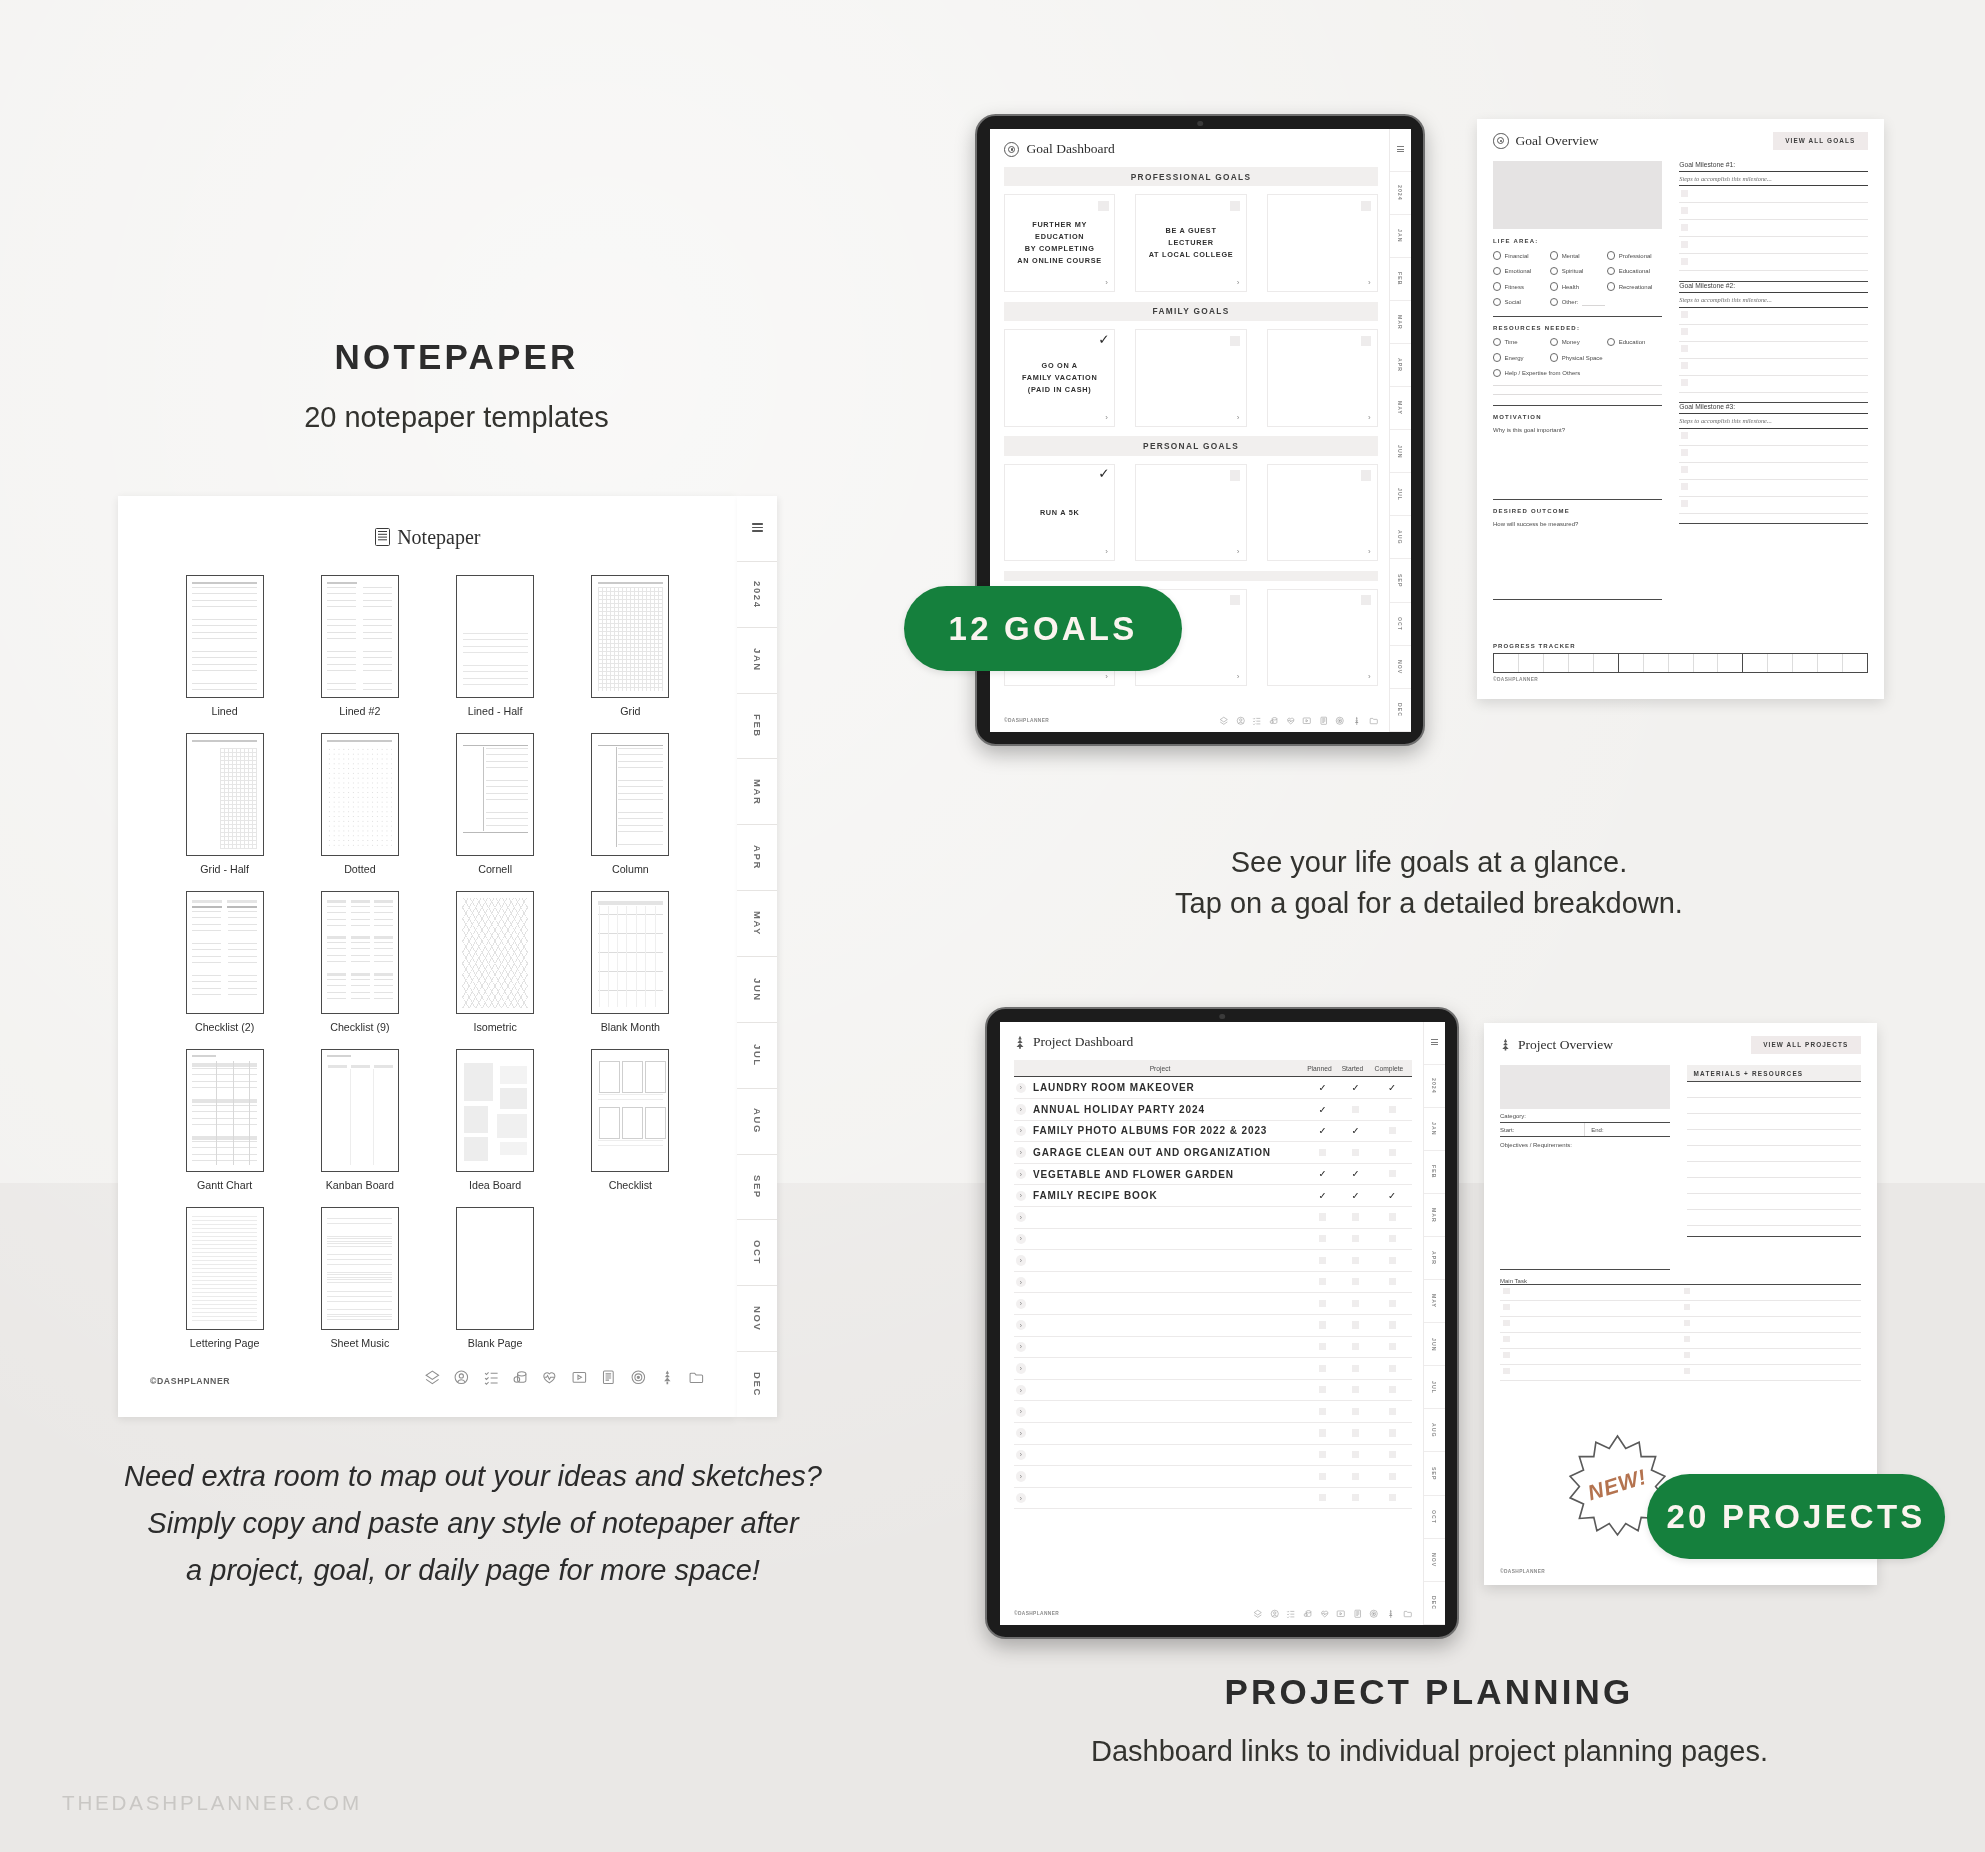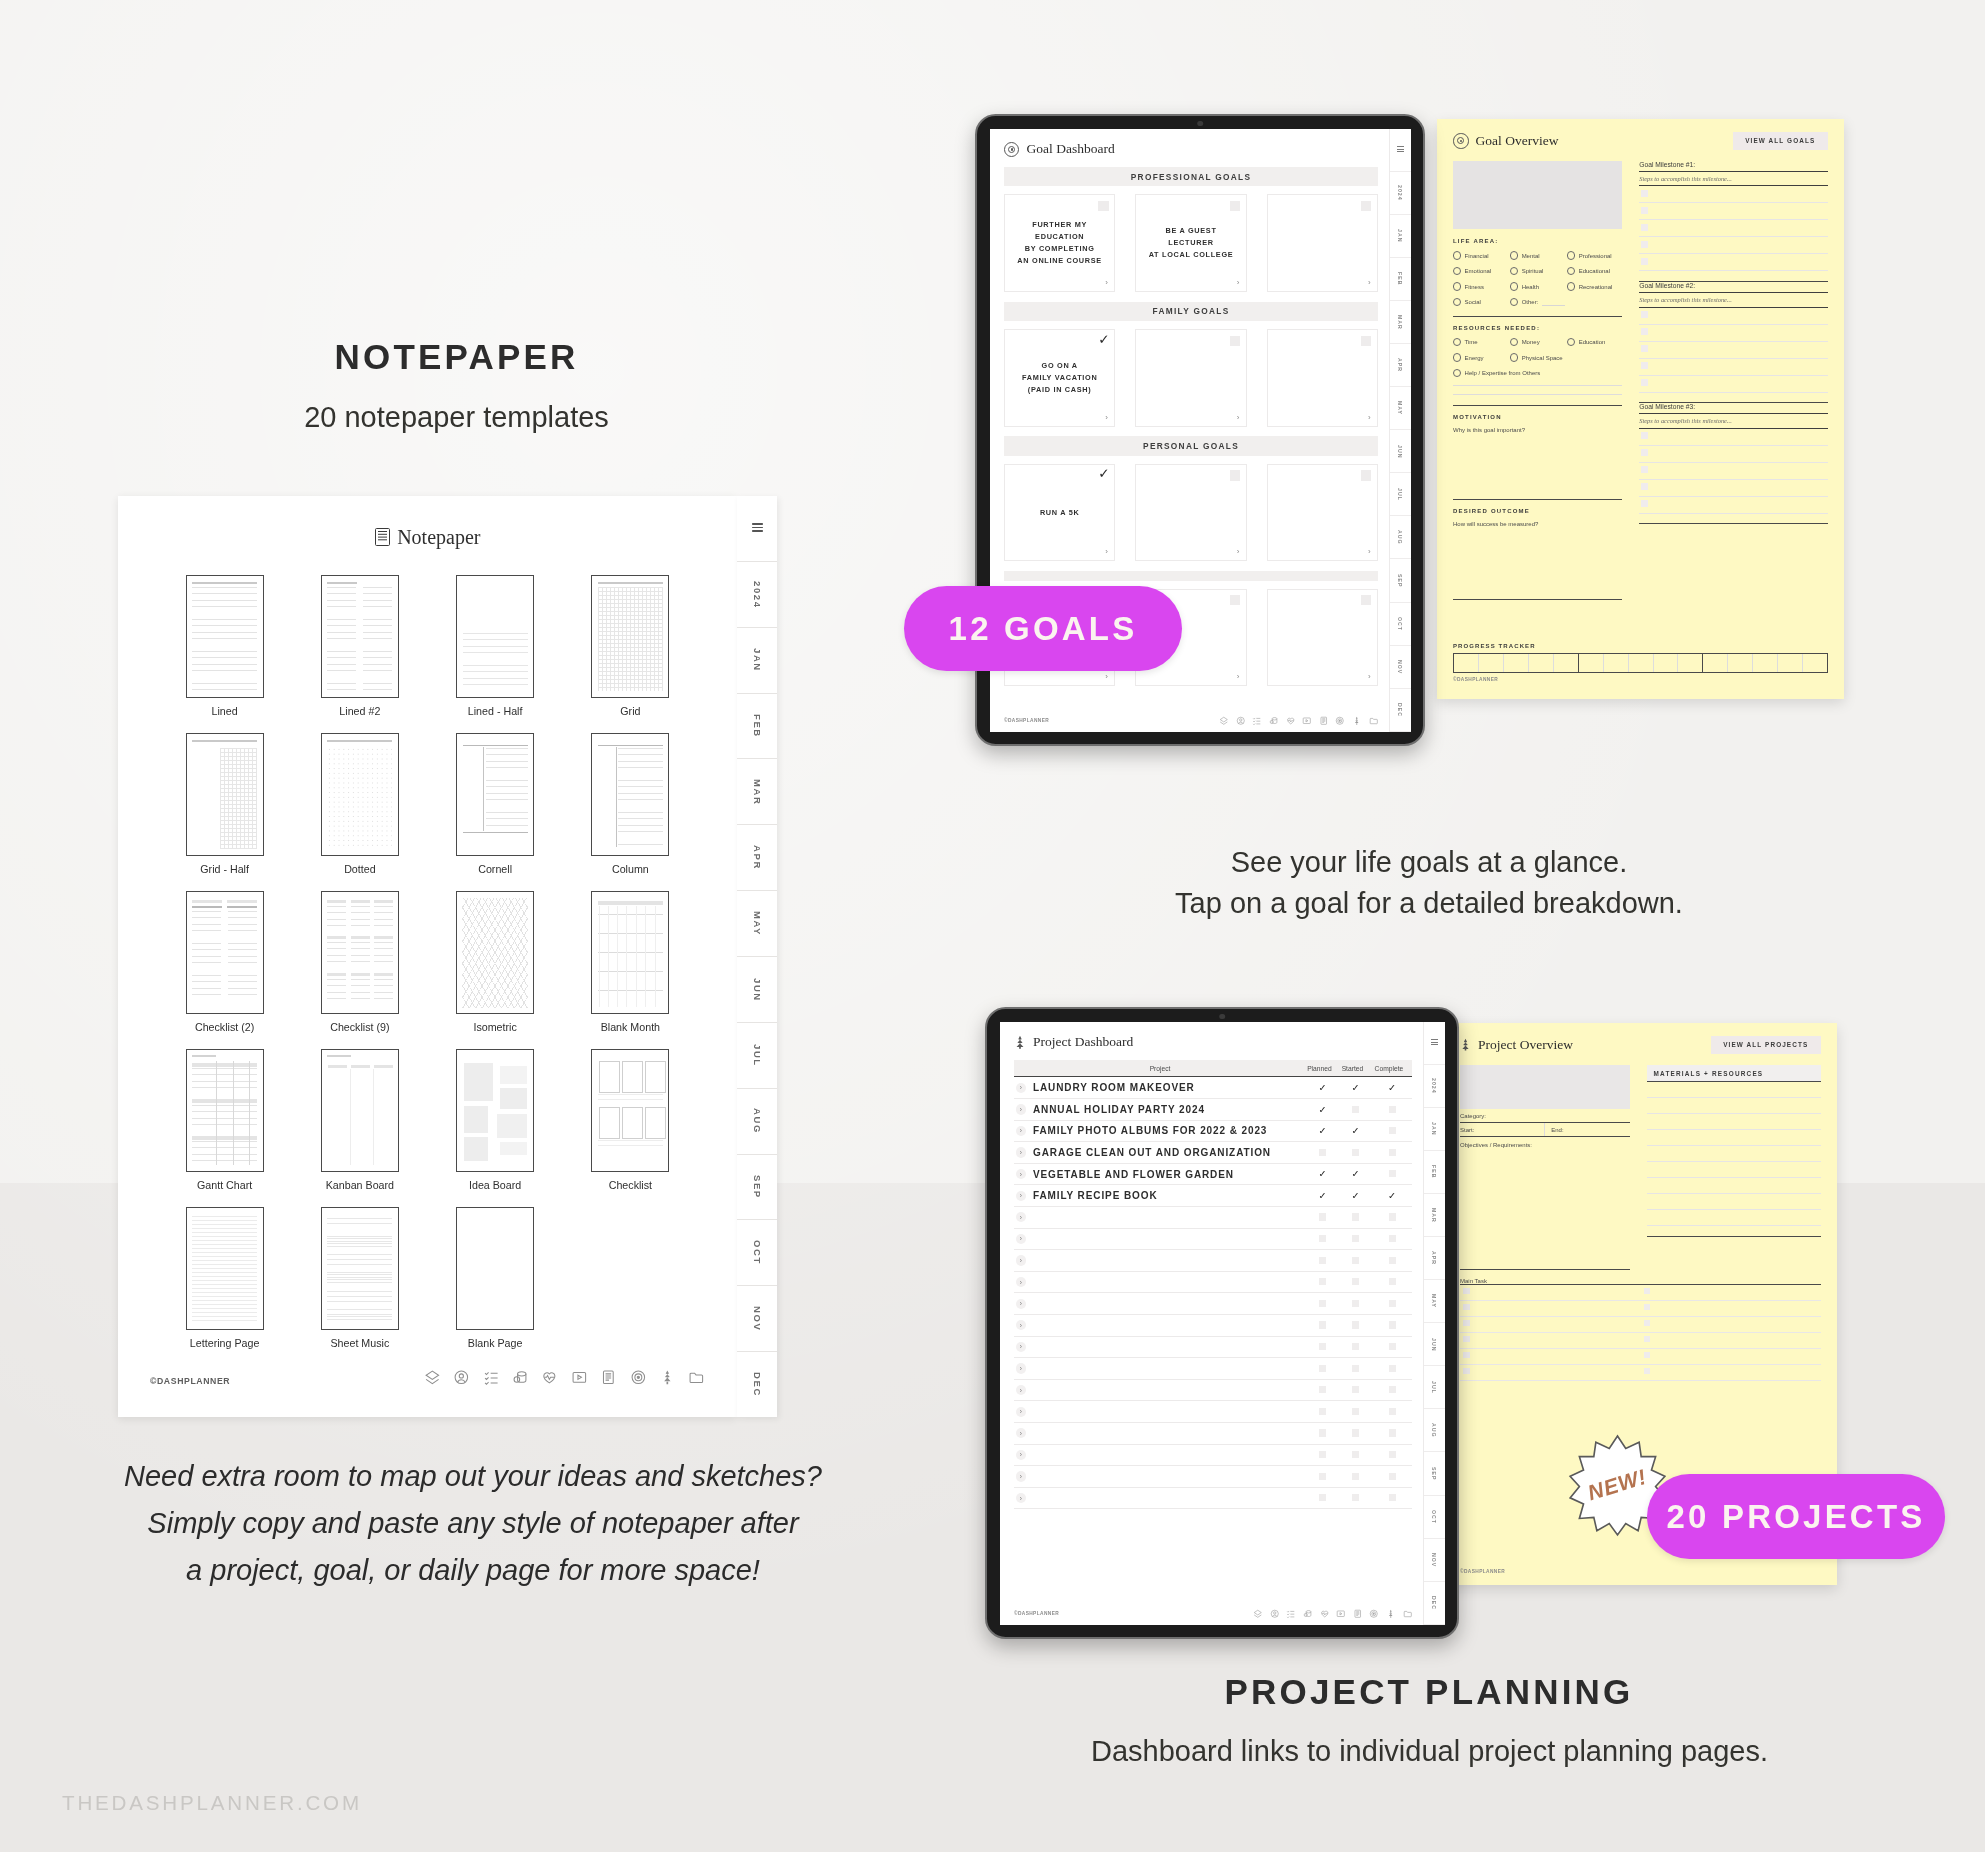--- a/index.html
+++ b/index.html
@@ -118,21 +118,21 @@
   .sicon{width:16.7px;height:16.7px;color:#8e8e8e;}
   .sicon svg{width:100%;height:100%;display:block;}
   .tablet{
     position:absolute;background:#1c1c1c;border-radius:20.6px;padding:12.7px;
     box-shadow:0 8px 20.6px rgba(0,0,0,.28);
     border:2.4px solid #6f6f6f;
   }
   .tablet-screen{background:#fff;width:100%;height:100%;overflow:hidden;position:relative;display:flex;}
   .t-cam{position:absolute;top:4.8px;left:50%;transform:translateX(-50%);width:5.6px;height:5.6px;border-radius:50%;background:#3a3a3a;}
   .side-page{
-    position:absolute;background:#fef9c3;box-shadow:0 4.8px 12.7px rgba(0,0,0,.13);overflow:hidden;
+    position:absolute;background:#ffffff;box-shadow:0 4.8px 12.7px rgba(0,0,0,.13);overflow:hidden;margin-left:40px;
   }
 
   .page-inner{flex:1;position:relative;padding:12.7px 11px 0 14.3px;}
   .page-railing{width:20.6px;background:#fff;border-left:0.8px solid #eceaea;display:flex;flex-direction:column;}
   .rail-tab{flex:1;border-bottom:0.8px solid #eeecec;display:flex;align-items:center;justify-content:center;}
   .rail-tab span{writing-mode:vertical-rl;font-size:5.2px;letter-spacing:1px;color:#8a8a8a;font-weight:600;}
   .rail-icon{width:7.1px;}
   .rail-icon i{display:block;height:1.1px;background:#7b7b7b;margin-bottom:1.3px;}
 
   .pg-head{display:flex;align-items:center;gap:7.1px;margin-bottom:9.5px;}
@@ -212,21 +212,21 @@
   .po-split div:first-child{border-right:0.8px solid #dedcdc;}
   .po-band{background:#f1efee;font-size:6.4px;letter-spacing:1.2px;font-weight:700;color:#3b3b3b;
      padding:4.8px 0 4.8px 6.4px;border-bottom:1.3px solid #4a4a4a;}
   .po-rule{height:15px;border-bottom:0.8px solid #e7e5e5;}
   .po-task{display:grid;grid-template-columns:1fr 1fr;}
   .po-task .cell{height:15px;border-bottom:0.8px solid #e9e7e7;position:relative;}
   .po-task .cell b{position:absolute;left:3.2px;top:3.2px;width:6.4px;height:6.4px;background:#efecec;}
 
   
   .pill{
-    position:absolute;background:#d946ef;border-radius:48px;display:flex;align-items:center;
+    position:absolute;background:#15803d;border-radius:48px;display:flex;align-items:center;
     justify-content:center;color:#fbf4ef;letter-spacing:3.2px;font-weight:700;
     box-shadow:0 2.4px 7.1px rgba(0,0,0,.10);
   }
   #badge-goals{left:904px;top:586px;width:278px;height:85px;font-size:33px;}
   #badge-projects{left:1647px;top:1474px;width:298px;height:85px;font-size:33px;}
   .starburst{
     position:absolute;left:1566px;top:1434px;width:103px;height:103px;
   }
   .starburst svg{width:100%;height:100%;}
   .star-txt{

